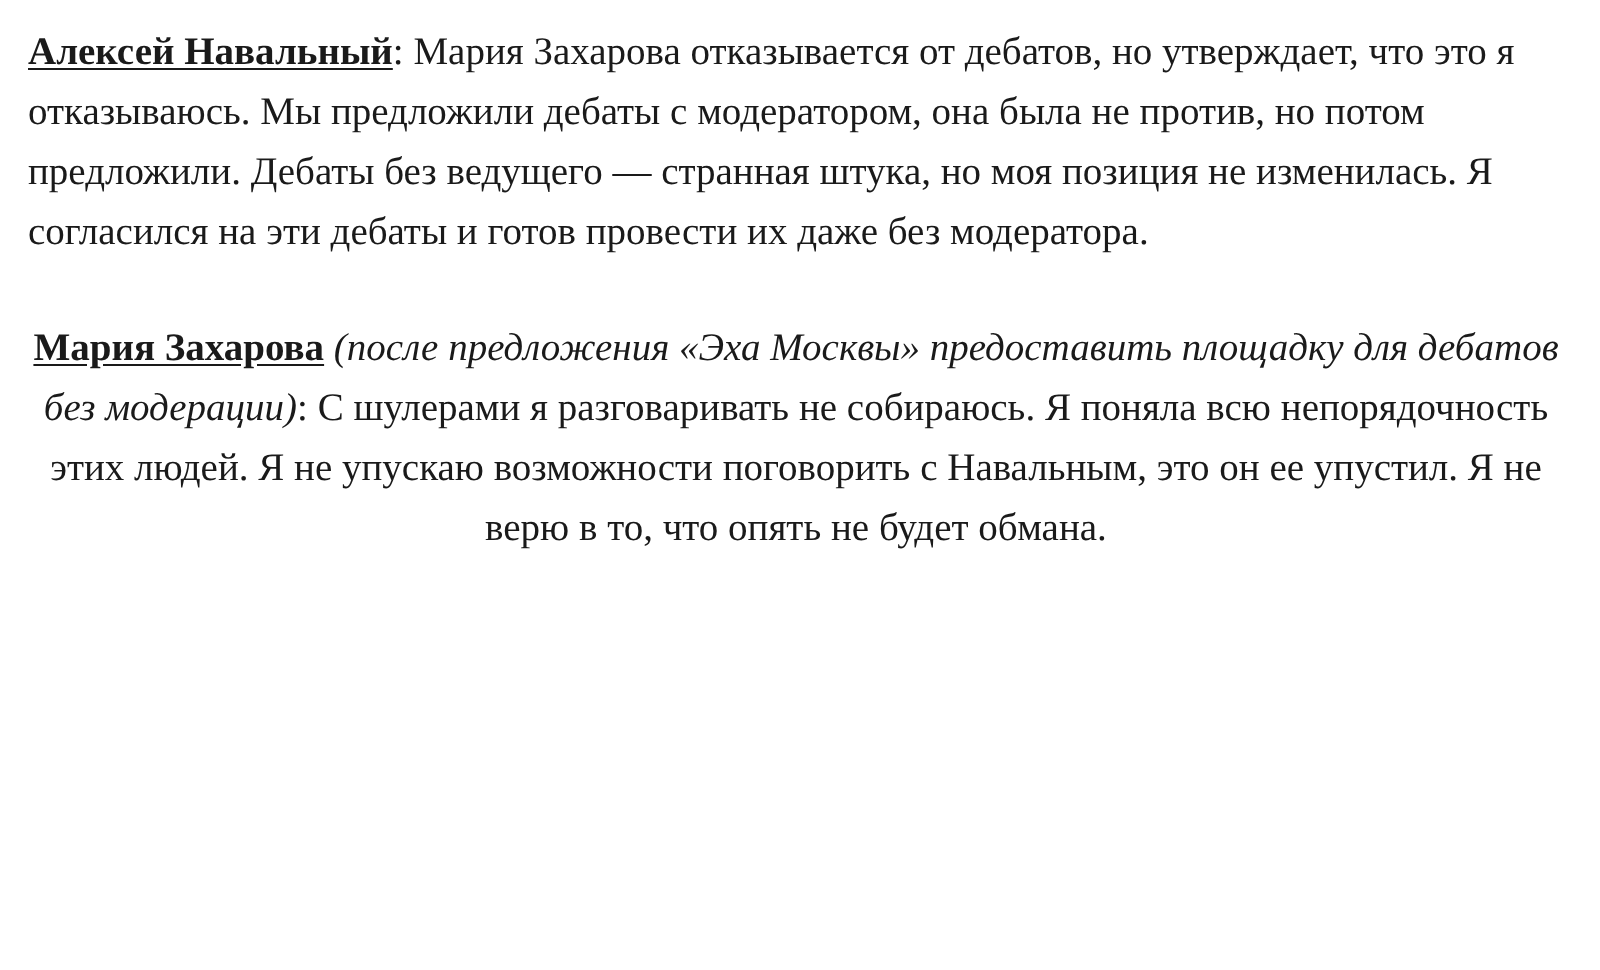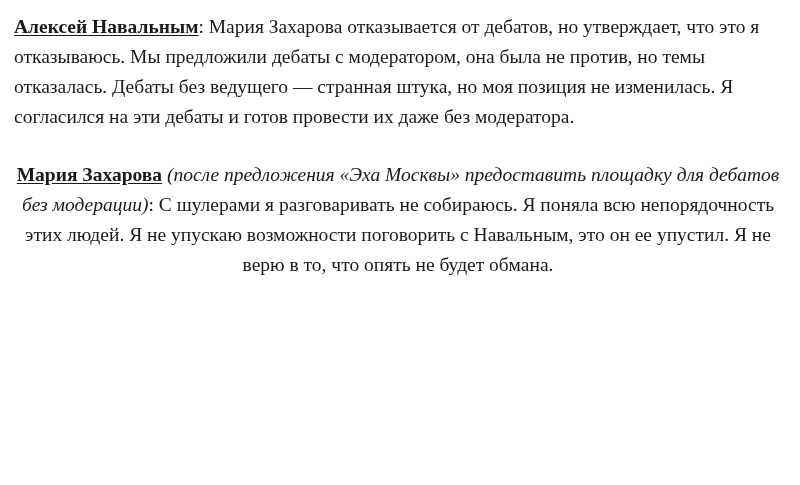--- a/index.html
+++ b/index.html
@@ -41,20 +41,20 @@
     font-style: italic;
   }
 </style>
 </head>
 <body>
 
 <div class="page">
 
 
   <p class="para">
-    <span class="speaker">Алексей Навальным</span><span>: </span><span>Мария Захарова отказывается от дебатов, но утверждает, что это я отказываюсь. Мы предложили дебаты с модератором, она была не против, но темы отказалась. Дебаты без ведущего — странная штука, но моя позиция не изменилась. Я согласился на эти дебаты и готов провести их даже без модератора.</span>
+    <span class="speaker">Алексей Навальный</span><span>: </span><span>Мария Захарова отказывается от дебатов, но утверждает, что это я отказываюсь. Мы предложили дебаты с модератором, она была не против, но потом предложили. Дебаты без ведущего — странная штука, но моя позиция не изменилась. Я согласился на эти дебаты и готов провести их даже без модератора.</span>
   </p>
 
   <p class="para">
     <span class="speaker">Мария Захарова</span><span> </span><span class="stage">(после предложения «Эха Москвы» предоставить площадку для дебатов без модерации)</span><span>: </span><span>С шулерами я разговаривать не собираюсь. Я поняла всю непорядочность этих людей. Я не упускаю возможности поговорить с Навальным, это он ее упустил. Я не верю в то, что опять не будет обмана.</span>
   </p>
 
 </div>
 
 </body></html>

